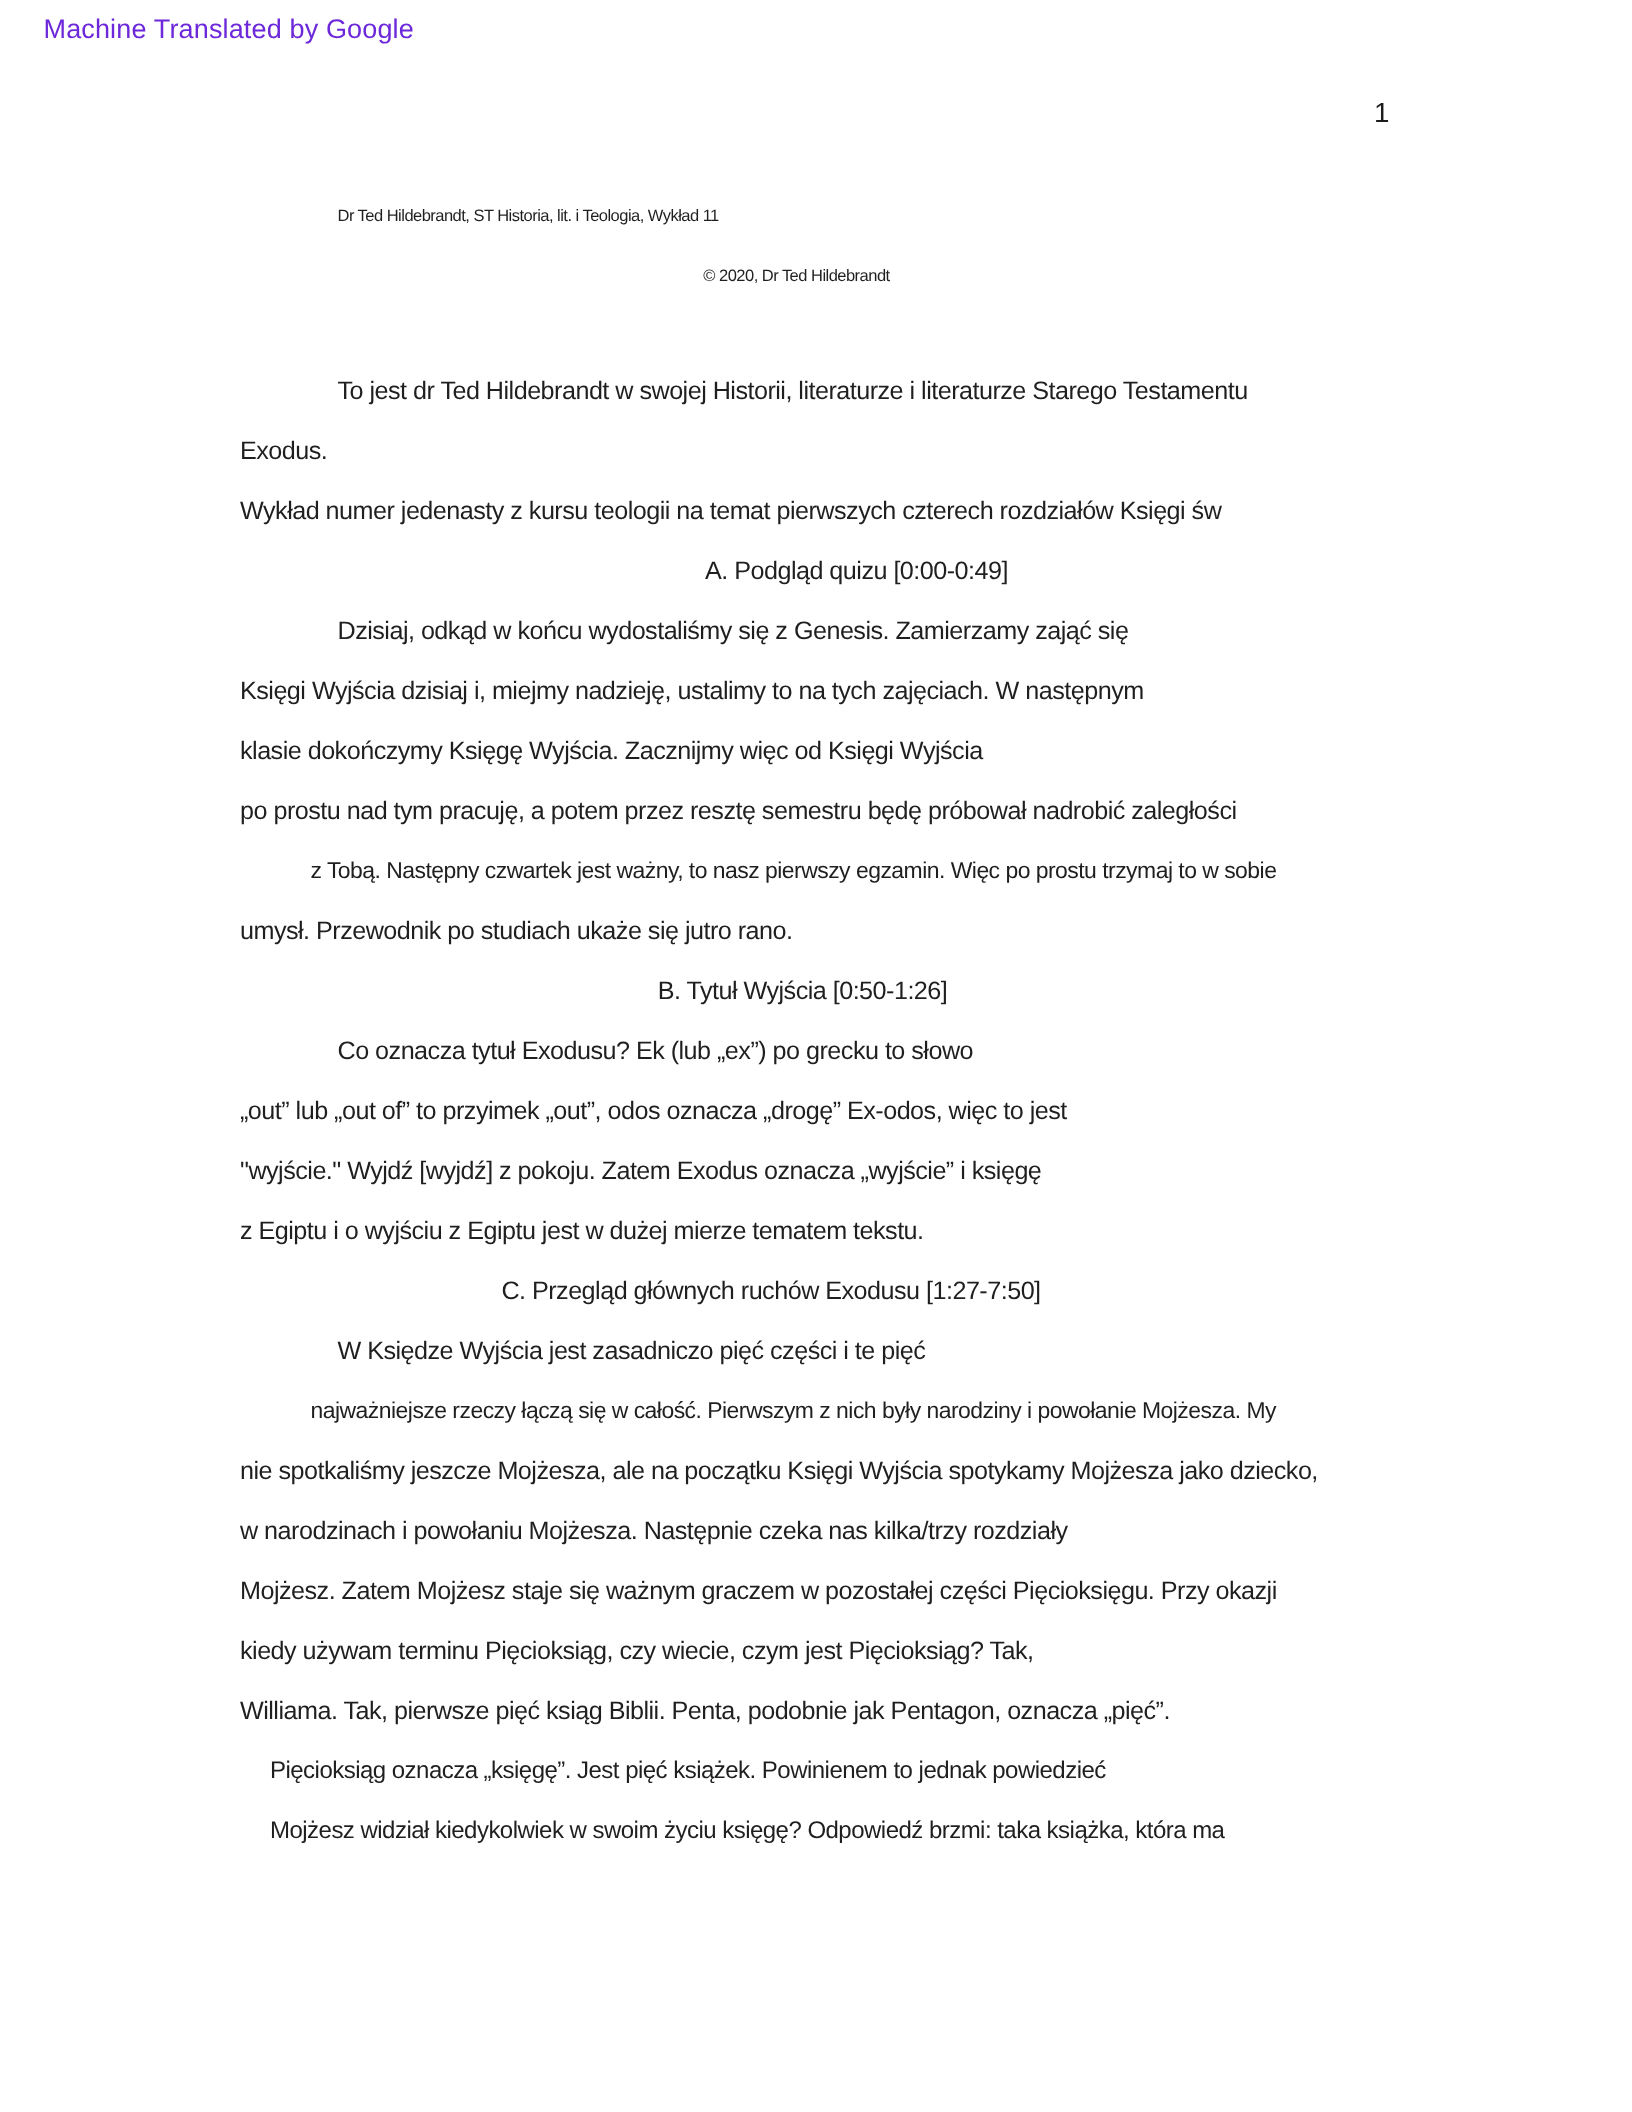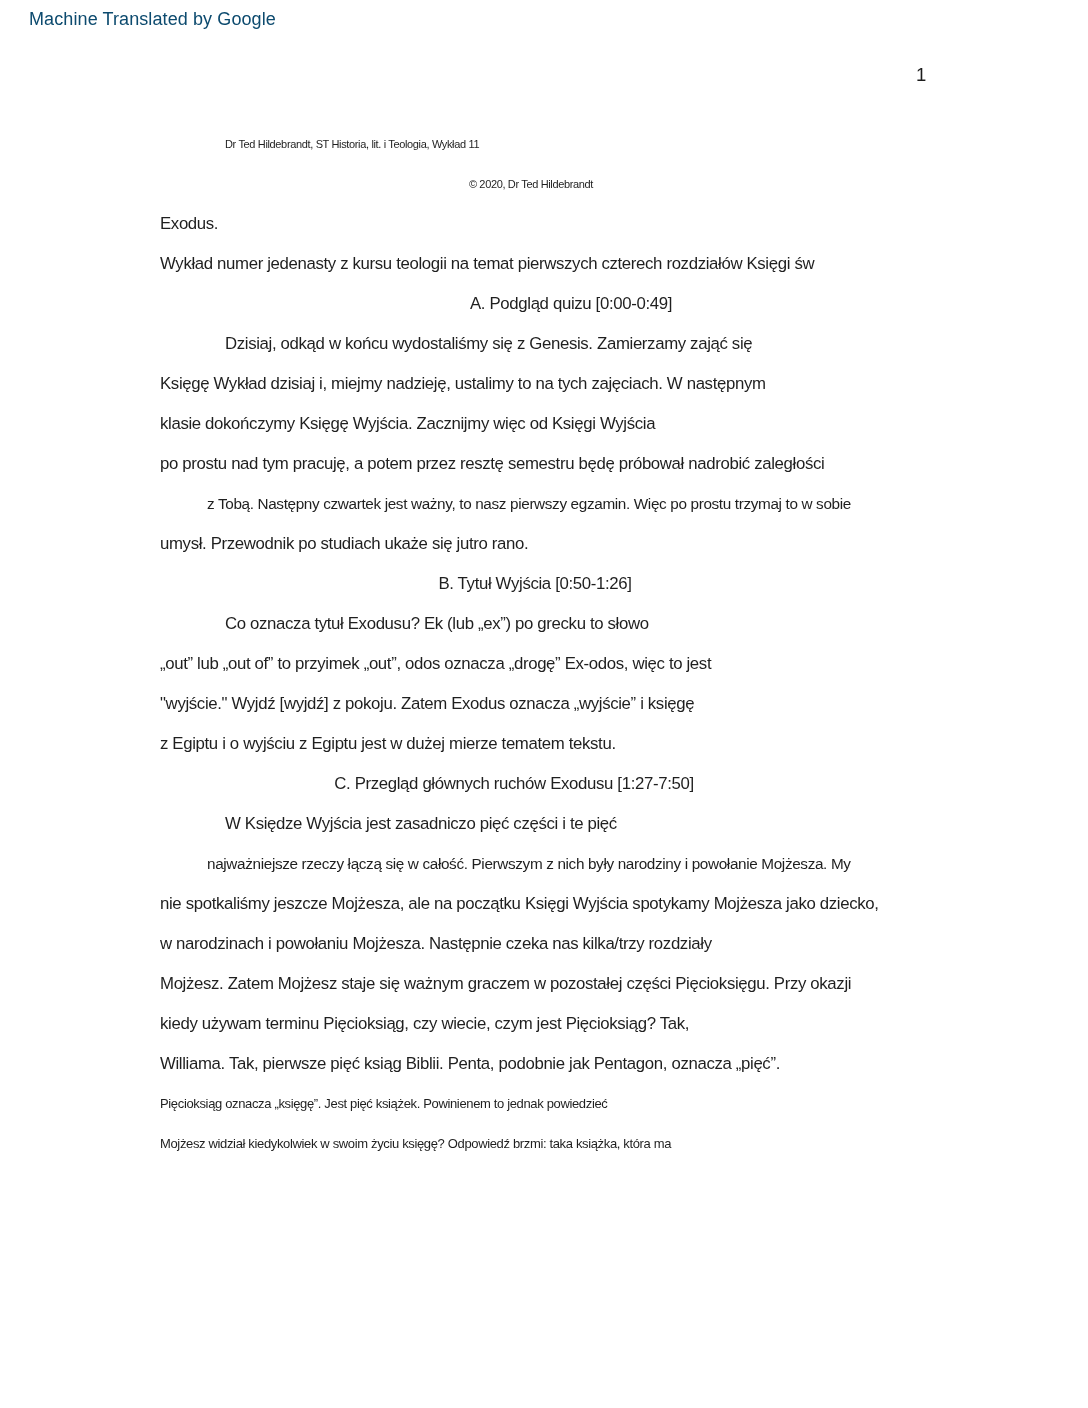--- a/index.html
+++ b/index.html
@@ -16,21 +16,21 @@
   .page {
     position: absolute;
     inset: 0;
     background: #ffffff;
   }
   .banner {
     position: absolute;
     left: 29px;
     top: 9px;
     font-size: 18px;
-    color: #0c4a6e;
+    color: #6d28d9;
     letter-spacing: 0.1px;
     white-space: nowrap;
   }
   .pagenum {
     position: absolute;
     left: 916px;
     top: 64px;
     font-size: 18.5px;
     color: #1c1c1c;
   }
@@ -44,46 +44,47 @@
   }
   .line {
     height: 40px;
     line-height: 40px;
     white-space: nowrap;
   }
   .indent  { padding-left: 65px; }
   .center  { text-align: center; }
   .gap     { margin-top: 37px; }
   .small   { font-size: 15.3px; margin-left: 47px; }
-  .sm16    { font-size: 13px; }
+  .sm16    { font-size: 16px; margin-left: 20px; }
   .title   { font-size: 11px; }
   .nudge-a { position: relative; left: 8px; }
   .nudge-b { position: relative; left: -28px; }
   .nudge-c { position: relative; left: -49px; }
   .nudge-cc{ position: relative; left: -32px; }
 </style>
 </head>
 <body>
 
 <div class="page">
 
   <div class="banner">Machine Translated by Google</div>
   <div class="pagenum">1</div>
 
   <div class="content">
 
     <div class="line indent title">Dr Ted Hildebrandt, ST Historia, lit. i Teologia, Wykład 11</div>
     <div class="line center title"><span class="nudge-cc">© 2020, Dr Ted Hildebrandt</span></div>
 
+    <div class="line indent gap">To jest dr Ted Hildebrandt w swojej Historii, literaturze i literaturze Starego Testamentu</div>
     <div class="line">Exodus.</div>
     <div class="line">Wykład numer jedenasty z kursu teologii na temat pierwszych czterech rozdziałów Księgi św</div>
 
     <div class="line center"><span class="nudge-a">A. Podgląd quizu [0:00-0:49]</span></div>
     <div class="line indent">Dzisiaj, odkąd w końcu wydostaliśmy się z Genesis. Zamierzamy zająć się</div>
-    <div class="line">Księgę Wykład dzisiaj i, miejmy nadzieję, ustalimy to na tych zajęciach. W następnym</div>
+    <div class="line">Księgi Wyjścia dzisiaj i, miejmy nadzieję, ustalimy to na tych zajęciach. W następnym</div>
     <div class="line">klasie dokończymy Księgę Wyjścia. Zacznijmy więc od Księgi Wyjścia</div>
     <div class="line">po prostu nad tym pracuję, a potem przez resztę semestru będę próbował nadrobić zaległości</div>
     <div class="line small">z Tobą. Następny czwartek jest ważny, to nasz pierwszy egzamin. Więc po prostu trzymaj to w sobie</div>
     <div class="line">umysł. Przewodnik po studiach ukaże się jutro rano.</div>
 
     <div class="line center"><span class="nudge-b">B. Tytuł Wyjścia [0:50-1:26]</span></div>
     <div class="line indent">Co oznacza tytuł Exodusu? Ek (lub „ex”) po grecku to słowo</div>
     <div class="line">„out” lub „out of” to przyimek „out”, odos oznacza „drogę” Ex-odos, więc to jest</div>
     <div class="line">"wyjście." Wyjdź [wyjdź] z pokoju. Zatem Exodus oznacza „wyjście” i księgę</div>
     <div class="line">z Egiptu i o wyjściu z Egiptu jest w dużej mierze tematem tekstu.</div>

